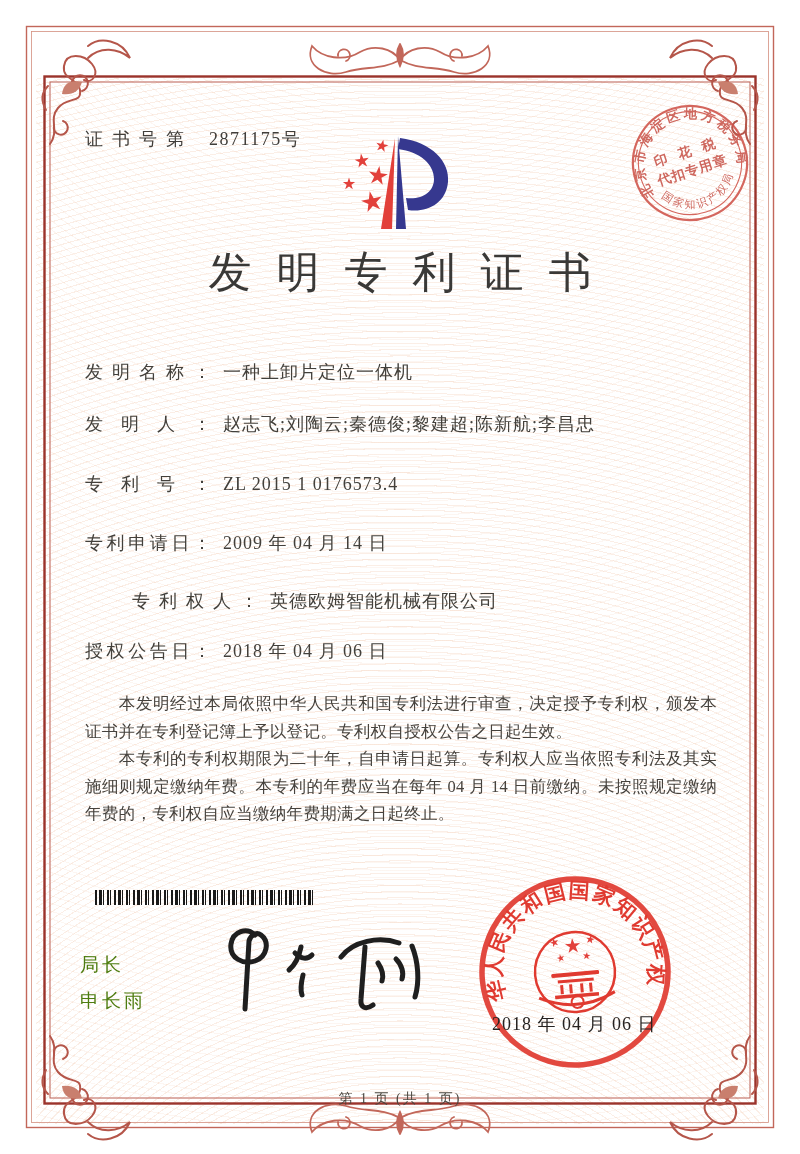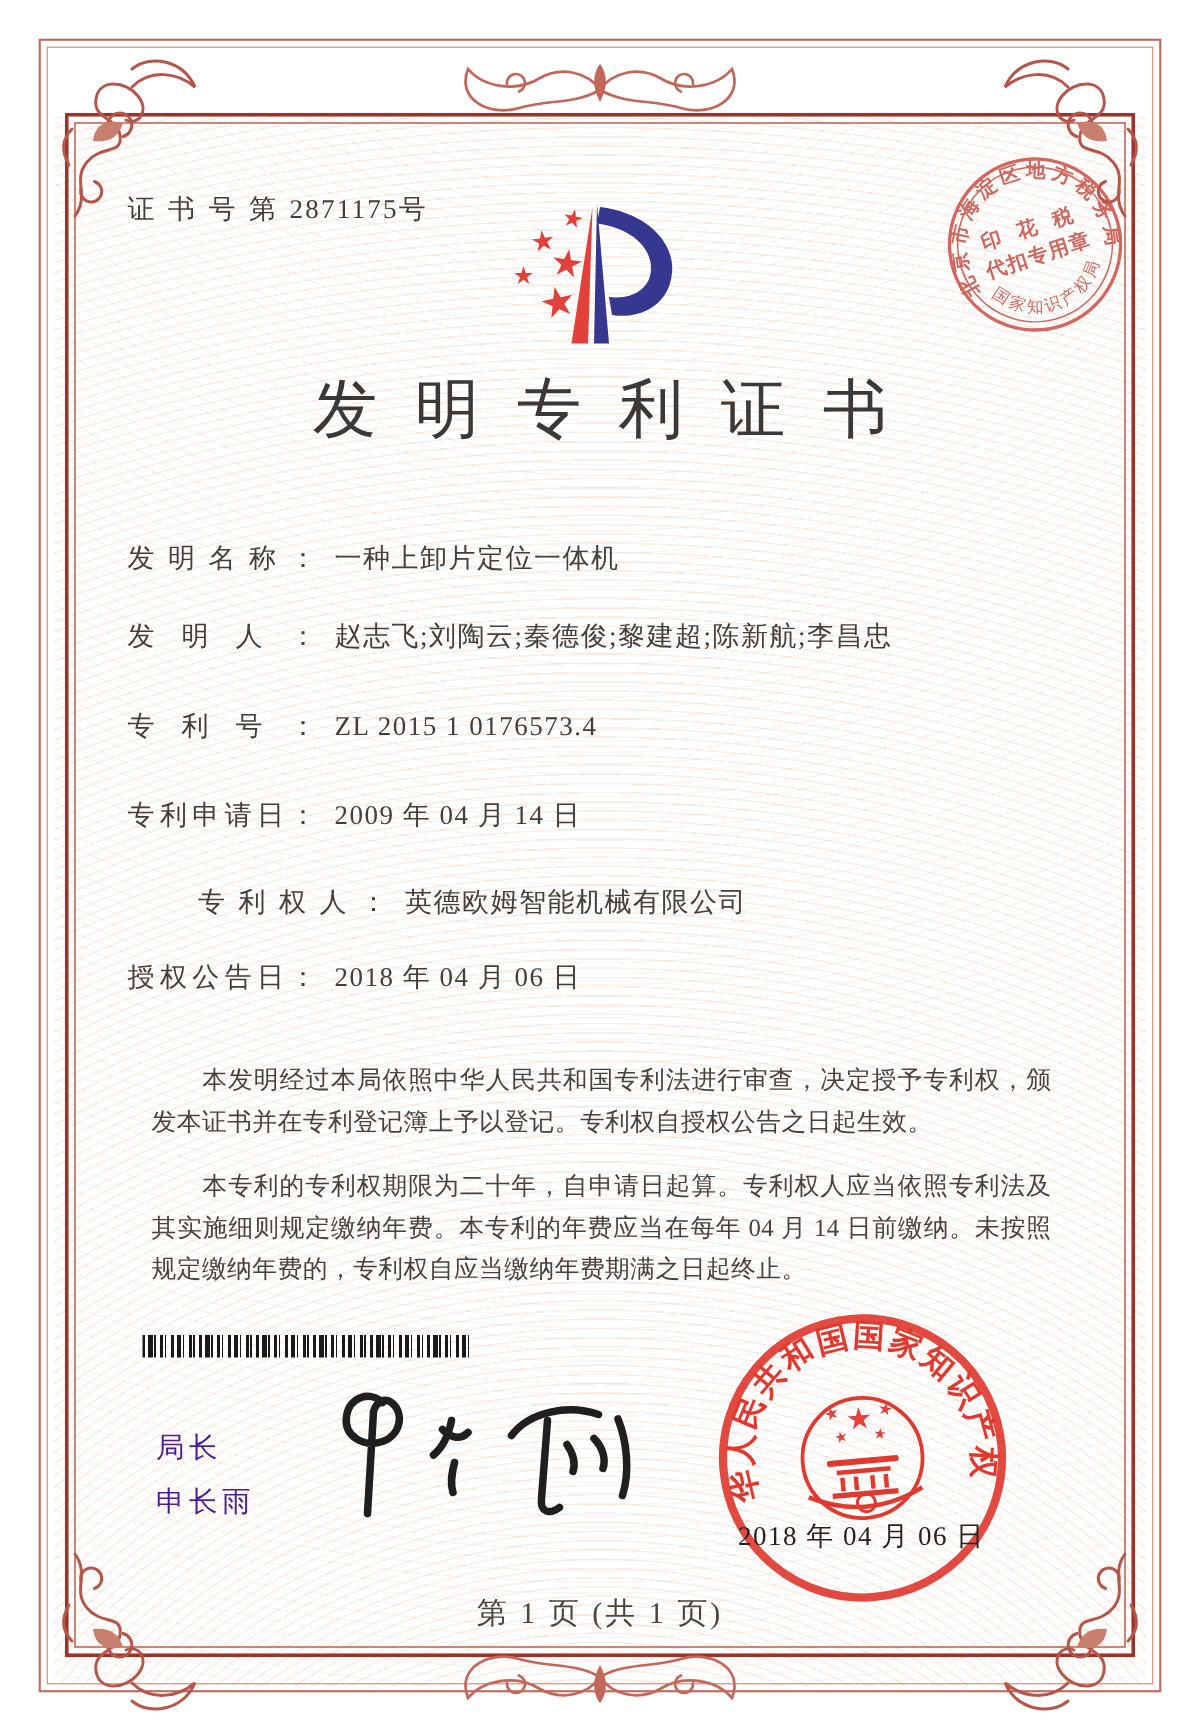--- a/index.html
+++ b/index.html
@@ -6,51 +6,51 @@
   body{width:800px;height:1154px;position:relative;background:#ffffff;overflow:hidden;
        font-family:"Liberation Serif","DejaVu Serif",serif;color:#3d3a36;}
   .guilloche{position:absolute;left:36px;right:36px;top:78px;bottom:30px;z-index:0;pointer-events:none;
     background:
       repeating-radial-gradient(140% 100% at 50% 132%, rgba(232,156,108,0.17) 0 1px, transparent 1px 6px),
       repeating-radial-gradient(150% 110% at 50% -35%, rgba(232,156,108,0.09) 0 1px, transparent 1px 7px);}
   .border-svg{position:absolute;left:0;top:0;z-index:1;}
   .content{position:absolute;inset:0;z-index:2;}
   .cert-no{position:absolute;left:85px;top:127px;font-size:18px;color:#413e3a;}
   .cert-no .pfx{letter-spacing:9px;}
-  .cert-no .num{letter-spacing:1.5px;}
+  .cert-no .num{letter-spacing:1.5px;margin-left:16px;}
   .logo{position:absolute;left:336px;top:134px;z-index:2;}
   .doc-title{position:absolute;top:244px;left:0;width:100%;text-align:center;
      font-size:43px;font-weight:400;letter-spacing:25px;text-indent:25px;color:#3a3937;}
   .fields{position:absolute;left:85px;top:350px;width:640px;}
   .field-row{position:absolute;left:0;white-space:nowrap;font-size:18px;color:#43403b;}
   .field-row:nth-child(1){top:10px;}
   .field-row:nth-child(2){top:62px;}
   .field-row:nth-child(3){top:122px;}
   .field-row:nth-child(4){top:181px;}
   .field-row:nth-child(5){top:239px;margin-left:47px;}
   .field-row:nth-child(6){top:289px;}
   .flabel{display:inline-block;width:126px;text-align:justify;text-align-last:justify;margin-right:12px;}
   .fvalue{letter-spacing:1px;}
   .body-text{position:absolute;left:85px;top:690px;width:632px;}
-  .body-text p{margin:16px;text-indent:2.05em;font-size:16.5px;line-height:27.6px;
+  .body-text p{margin:0;text-indent:2.05em;font-size:16.5px;line-height:27.6px;
      letter-spacing:0.3px;text-align:justify;color:#46423d;}
   .barcode{position:absolute;left:95px;top:890px;width:220px;height:15px;
     background:repeating-linear-gradient(90deg,
       #191919 0px,#191919 2px,transparent 2px,transparent 4px,
       #191919 4px,#191919 7px,transparent 7px,transparent 8px,
       #191919 8px,#191919 9px,transparent 9px,transparent 12px,
       #191919 12px,#191919 14px,transparent 14px,transparent 15px,
       #191919 15px,#191919 16px,transparent 16px,transparent 19px);}
-  .director{position:absolute;left:104px;top:952px;font-size:19px;color:#4c1d95;}
+  .director{position:absolute;left:80px;top:952px;font-size:19px;color:#4d7c0f;}
   .director div{margin-bottom:10px;letter-spacing:3px;}
   .signature-svg{position:absolute;left:215px;top:903px;z-index:2;}
   .seal-svg{position:absolute;left:465px;top:862px;z-index:3;}
   .stamp-svg{position:absolute;left:613px;top:84px;z-index:3;opacity:.88;}
-  .page-footer{position:absolute;top:1062px;left:0;width:100%;text-align:center;
-     font-size:20px;letter-spacing:2px;color:#4a463f;}
+  .page-footer{position:absolute;top:1090px;left:0;width:100%;text-align:center;
+     font-size:14px;letter-spacing:2px;color:#4a463f;}
 </style>
 </head>
 <body>
 
 <div class="guilloche"></div>
 
 <svg class="border-svg" width="800" height="1154" viewBox="0 0 800 1154">
   <defs>
     <g id="cfl" stroke="#b5564a" fill="none" stroke-width="2" stroke-linecap="round">
       <path d="M2,-64 C12,-50 0,-40 10,-28 C20,-16 34,-24 32,-10 C30,2 14,0 16,14 C18,28 36,26 44,16 C52,6 44,-4 36,0"></path>

